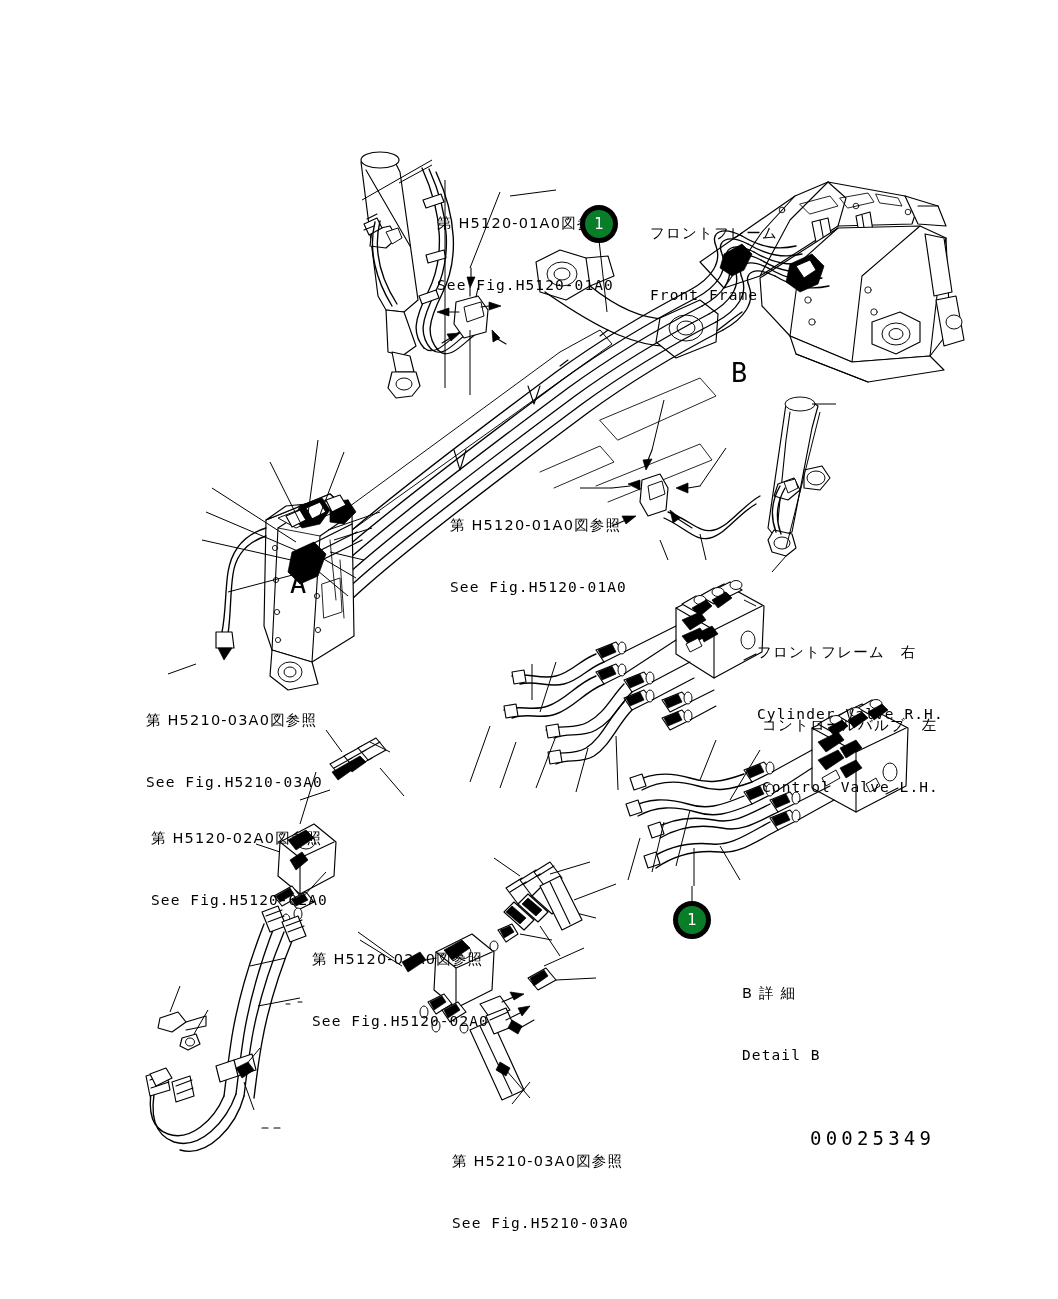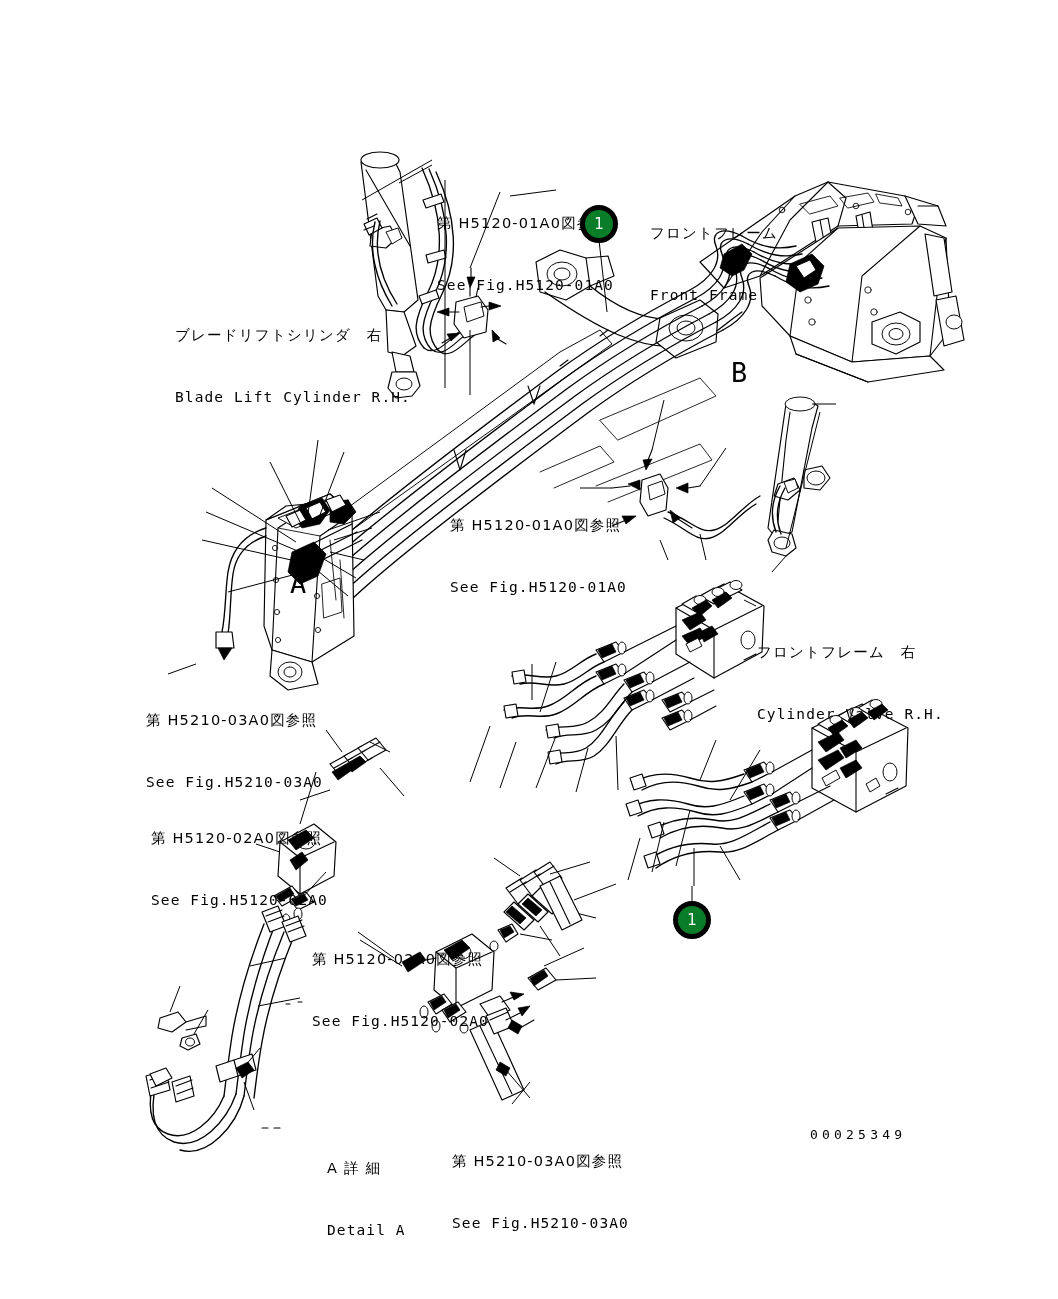--- a/index.html
+++ b/index.html
@@ -61,21 +61,21 @@
   .secmark {
     position: absolute;
     font-family: "DejaVu Sans Mono", "Liberation Mono", monospace;
     font-size: 27px;
     color: #000000;
     line-height: 1;
   }
   .drawno {
     position: absolute;
     font-family: "DejaVu Sans Mono", "Liberation Mono", monospace;
-    font-size: 13px;
+    font-size: 19px;
     letter-spacing: 4.2px;
     color: #000000;
   }
 </style>
 </head>
 <body>
 
 <div id="page">
 
   <svg id="artwork" viewBox="0 0 1058 1299">
@@ -630,24 +630,20 @@
 
     <g>
       <path class="lead" d="M556 190 L510 196"></path>
       <path class="lead" d="M168 674 L196 664"></path>
       <path class="lead" d="M300 800 L330 790"></path>
       <path class="lead" d="M358 932 L394 958"></path>
       <path class="lead" d="M512 1104 L530 1082"></path>
     </g>
   </svg>
 
-  <div class="lbl" style="left:175px; top:284px;">
-    <span class="jp">ブレードリフトシリンダ　右</span>
-    <span class="en">Blade Lift Cylinder R.H.</span>
-  </div>
 
   <div class="lbl" style="left:437px; top:172px;">
     <span class="jp">第 H5120-01A0図参照</span>
     <span class="en">See Fig.H5120-01A0</span>
   </div>
 
   <div class="lbl" style="left:650px; top:182px;">
     <span class="jp">フロントフレーム</span>
     <span class="en">Front Frame</span>
   </div>
@@ -656,20 +652,24 @@
     <span class="jp">第 H5120-01A0図参照</span>
     <span class="en">See Fig.H5120-01A0</span>
   </div>
 
 
   <div class="lbl" style="left:757px; top:601px;">
     <span class="jp">フロントフレーム　右</span>
     <span class="en">Cylinder Valve R.H.</span>
   </div>
 
+  <div class="lbl" style="left:762px; top:674px;">
+    <span class="jp">コントロールバルブ　左</span>
+    <span class="en">Control Valve L.H.</span>
+  </div>
 
   <div class="lbl" style="left:146px; top:669px;">
     <span class="jp">第 H5210-03A0図参照</span>
     <span class="en">See Fig.H5210-03A0</span>
   </div>
 
   <div class="lbl" style="left:151px; top:787px;">
     <span class="jp">第 H5120-02A0図参照</span>
     <span class="en">See Fig.H5120-02A0</span>
   </div>
@@ -677,25 +677,25 @@
   <div class="lbl" style="left:312px; top:908px;">
     <span class="jp">第 H5120-02A0図参照</span>
     <span class="en">See Fig.H5120-02A0</span>
   </div>
 
   <div class="lbl" style="left:452px; top:1110px;">
     <span class="jp">第 H5210-03A0図参照</span>
     <span class="en">See Fig.H5210-03A0</span>
   </div>
 
-  <div class="lbl" style="left:327px; top:1117px;">
-    <span class="jp">A 詳 細</span>
-    <span class="en">Detail A</span>
-  </div>
-
+
+  <div class="lbl" style="left:742px; top:942px;">
+    <span class="jp">B 詳 細</span>
+    <span class="en">Detail B</span>
+  </div>
 
   <div class="secmark" style="left:290px; top:570px;">A</div>
   <div class="secmark" style="left:731px; top:359px;">B</div>
 
   <div class="balloon" style="left:580px; top:205px;">1</div>
   <div class="balloon" style="left:673px; top:901px;">1</div>
 
   <div class="drawno" style="left:810px; top:1127px;">00025349</div>
 
 </div>

